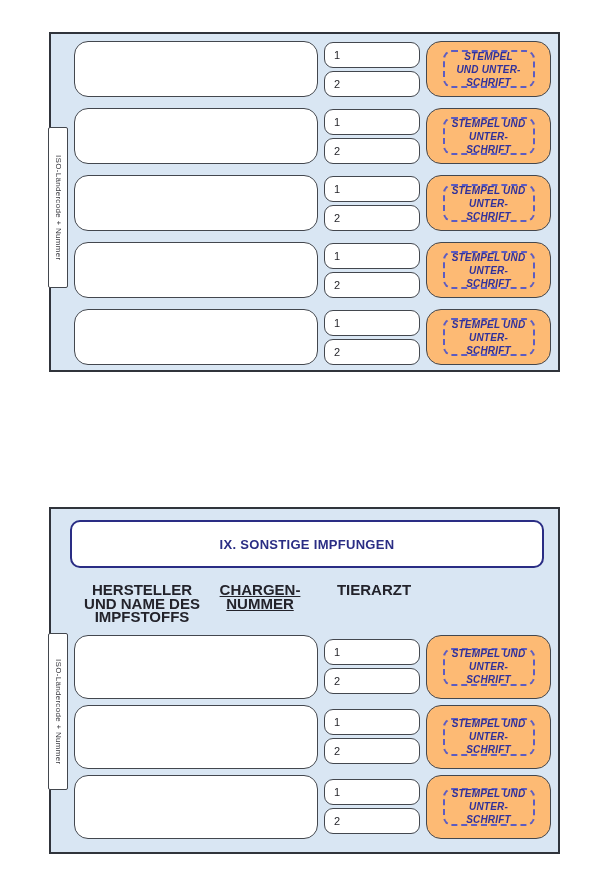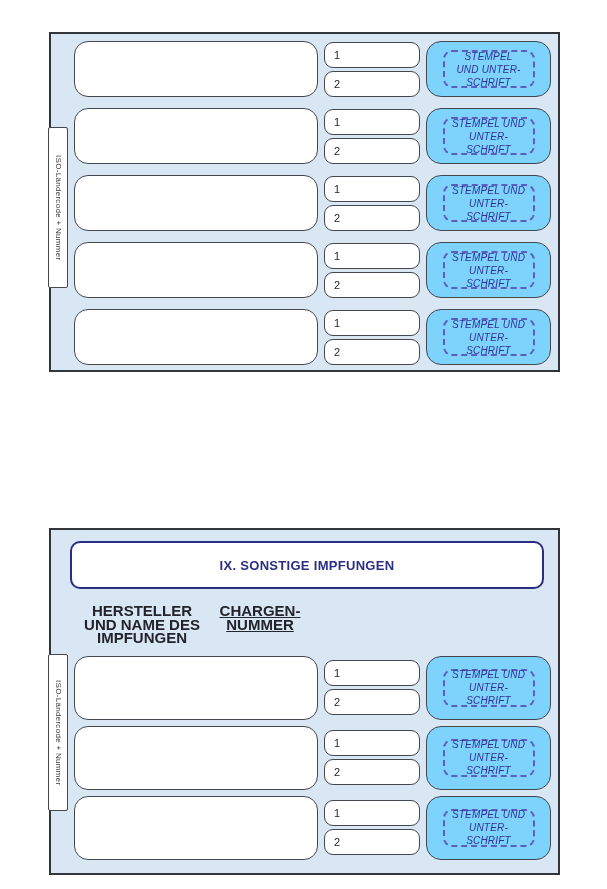--- a/index.html
+++ b/index.html
@@ -12,21 +12,21 @@
   }
   .panel {
     position: absolute;
     left: 49px;
     width: 511px;
     background: #d9e6f3;
     border: 2px solid #30343b;
     box-sizing: border-box;
   }
   .panel.top { top: 32px; height: 340px; }
-  .panel.bottom { top: 507px; height: 347px; margin-top: 21px; }
+  .panel.bottom { top: 507px; height: 347px; }
 
   
   .side-tab {
     position: absolute;
     left: -3px;
     width: 20px;
     background: #ffffff;
     border: 1.5px solid #43474e;
     border-radius: 2px;
     box-sizing: border-box;
@@ -80,24 +80,25 @@
     box-sizing: border-box;
     display: flex;
     align-items: center;
     padding-left: 9px;
   }
   .date-box .digit { font-size: 11px; color: #26262b; }
 
   .stamp-box {
     flex: 1;
     position: relative;
-    background: #7dd3fc;
+    background: #fdba74;
     border: 1.5px solid #43474e;
     border-radius: 15px;
     box-sizing: border-box;
+    font-weight: bold;
   }
   .stamp-dash {
     position: absolute;
     left: 50%; top: 50%;
     transform: translate(-50%, -50%);
     width: 88px; height: 34px;
     border: 2px dashed #5c5cc2;
     border-radius: 9px;
   }
   .stamp-text {
@@ -259,26 +260,29 @@
   <div class="side-tab">
     <span>ISO-Ländercode + Nummer</span>
   </div>
   <div class="title-box">
     <span>IX. SONSTIGE IMPFUNGEN</span>
   </div>
   <div class="col-headers" id="col-headers">
       <div class="col-header">
         <div>HERSTELLER</div>
         <div>UND NAME DES</div>
-        <div>IMPFUNGEN</div>
+        <div>IMPFSTOFFS</div>
       </div>
       <div class="col-header">
         <div>CHARGEN-</div>
         <div>NUMMER</div>
       </div>
+      <div class="col-header">
+        <div>TIERARZT</div>
+      </div>
     </div>
   <div class="rows" id="bottom-rows">
       <div class="row">
         <div class="big-box"></div>
         <div class="date-stack">
           <div class="date-box">
             <span class="digit">1</span>
           </div>
           <div class="date-box">
             <span class="digit">2</span>

